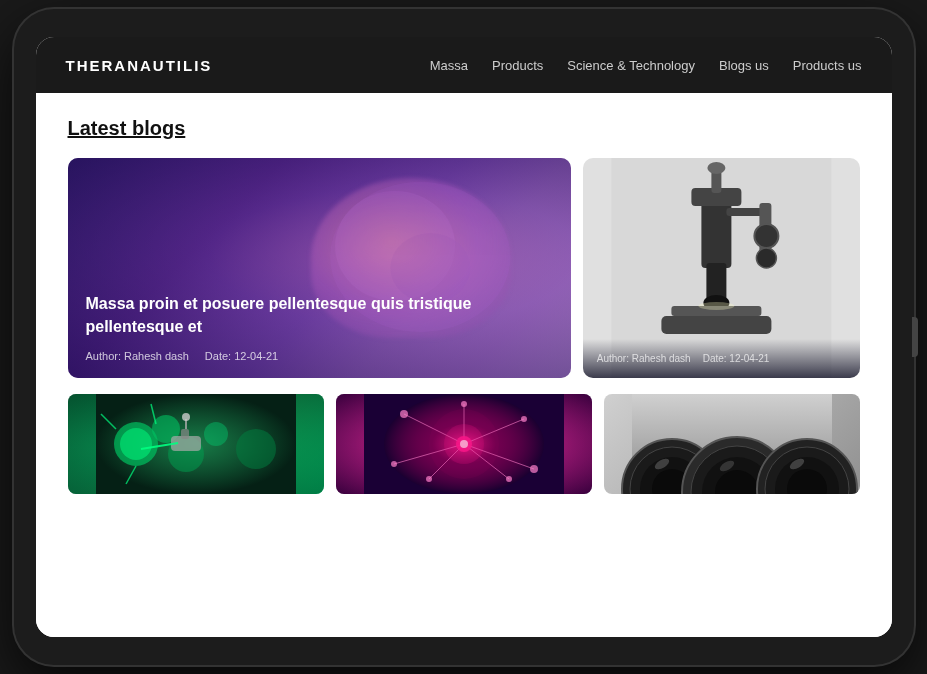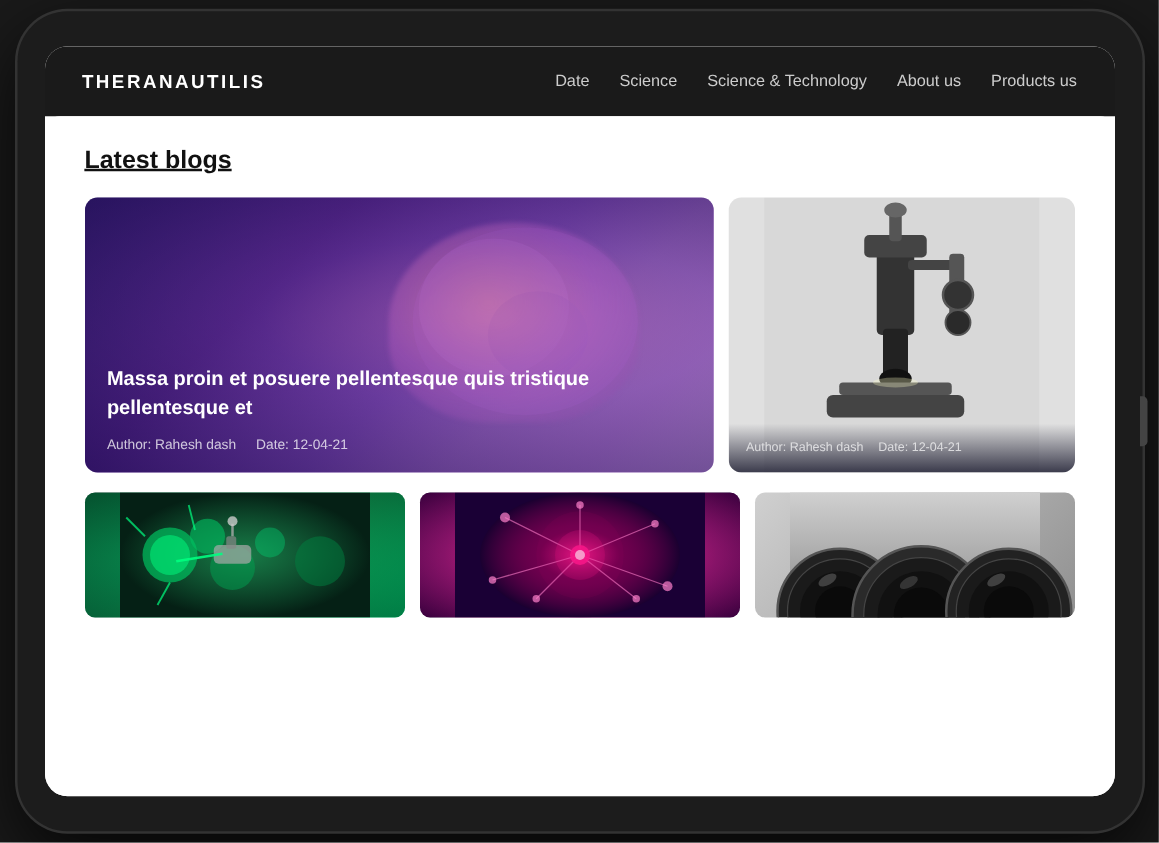--- a/index.html
+++ b/index.html
@@ -268,30 +268,30 @@
 
 <div class="tablet-frame">
   <div class="tablet-side-button"></div>
 
   <div class="tablet-screen">
 
     <nav class="navbar">
       <div class="navbar-brand">THERANAUTILIS</div>
       <ul class="navbar-nav">
         <li>
-          <a href="#">Date</a>
+          <a href="#">Massa</a>
         </li>
         <li>
-          <a href="#">Science</a>
+          <a href="#">Products</a>
         </li>
         <li>
           <a href="#">Science &amp; Technology</a>
         </li>
         <li>
-          <a href="#">About us</a>
+          <a href="#">Blogs us</a>
         </li>
         <li>
           <a href="#">Products us</a>
         </li>
       </ul>
     </nav>
 
     <div class="content">
 
       <section>

